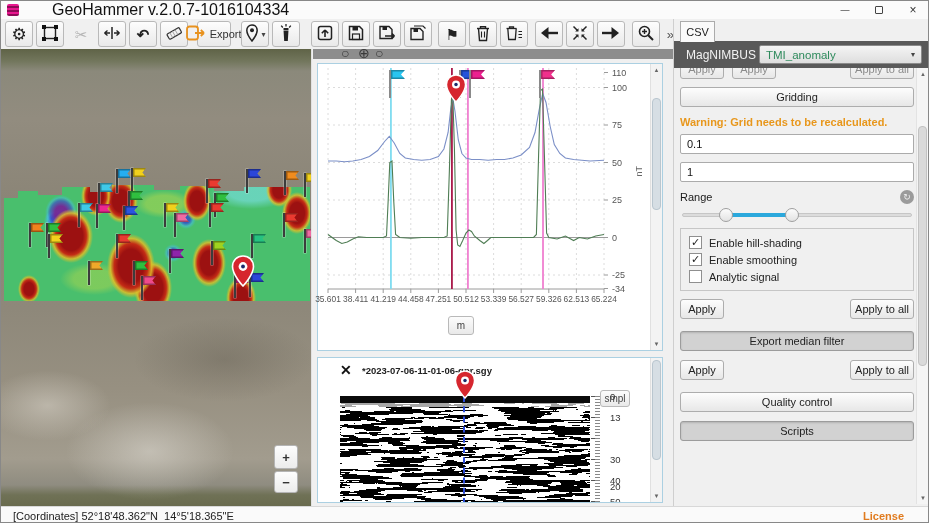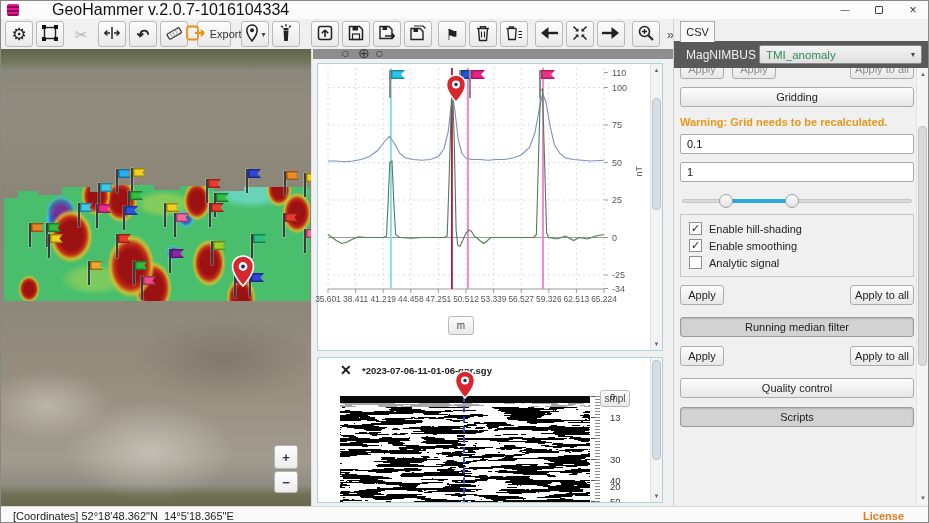--- a/index.html
+++ b/index.html
@@ -590,20 +590,26 @@
           <div class="rbtn" style="width:44px;margin-right:8px;">Apply</div>
           <div class="rbtn" style="width:44px;">Apply</div>
           <div class="rbtn" style="width:64px;margin-left:auto;">Apply to all</div>
         </div>
       </div>
 
       <div class="rbtn full" style="margin-top:6px;margin-bottom:2px;">Gridding</div>
       <div class="warning">Warning: Grid needs to be recalculated.</div>
       <input class="tinput" value="0.1" style="">
       <input class="tinput" value="1" style="">
+      <div class="range-row">
+        <span style="font-size:11px;">Range</span>
+        <div class="range-reset">
+            <span>↻</span>
+          </div>
+      </div>
       <div class="slider">
         <div class="track"></div>
         <div class="fill" id="slider-fill" style="left: 43.7px; width: 66.7px;"></div>
         <div class="handle" id="slider-low" style="left: 36.7px;"></div>
         <div class="handle" id="slider-high" style="left: 103.4px;"></div>
       </div>
 
       <div class="groupbox">
         <div class="cb-row">
           <span class="cb">
@@ -621,21 +627,21 @@
           <span class="cb"></span>
           <span class="cb-label">Analytic signal</span>
         </div>
       </div>
 
       <div class="apply-row">
         <div class="rbtn">Apply</div>
         <div class="rbtn">Apply to all</div>
       </div>
 
-      <div class="rbtn full section-btn pressed">Running median filter</div>
+      <div class="rbtn full section-btn pressed">Export median filter</div>
       <div class="apply-row">
         <div class="rbtn">Apply</div>
         <div class="rbtn">Apply to all</div>
       </div>
       <div class="rbtn full section-btn">Quality control</div>
       <div class="rbtn full section-btn pressed">Scripts</div>
       
     </div>
 
     <div class="rp-scroll">

